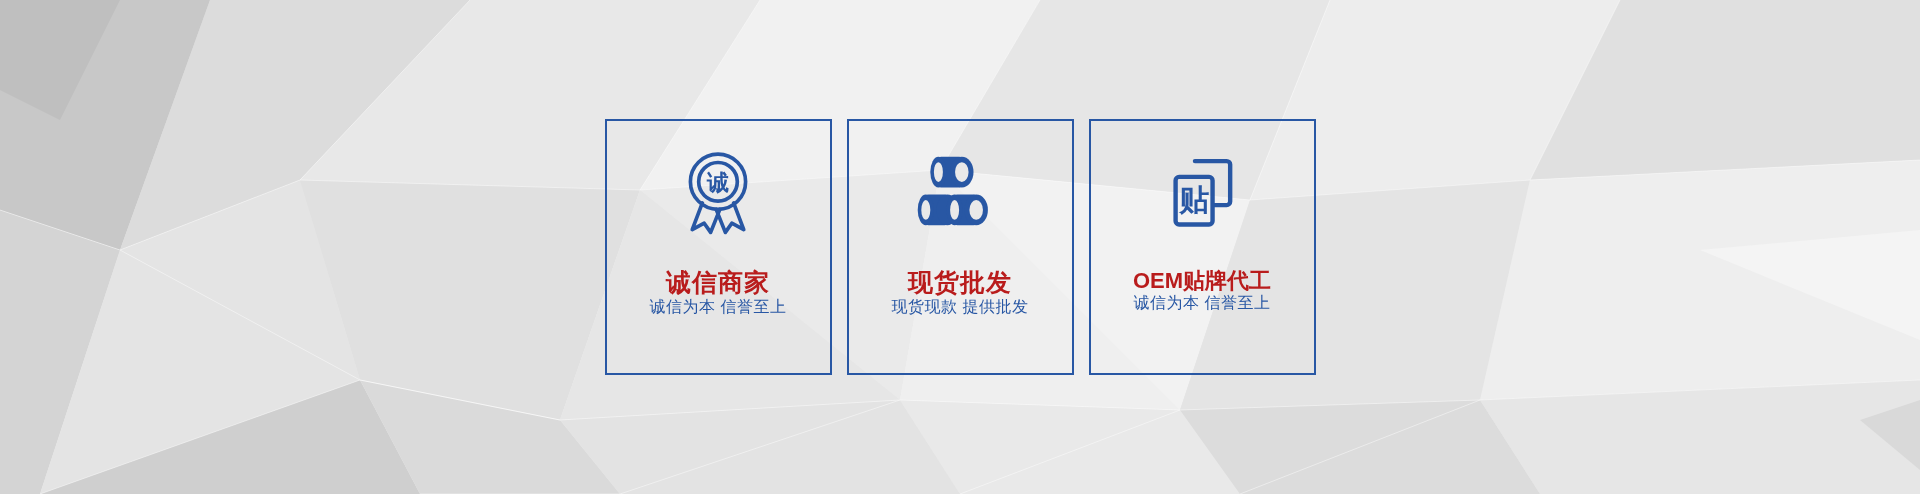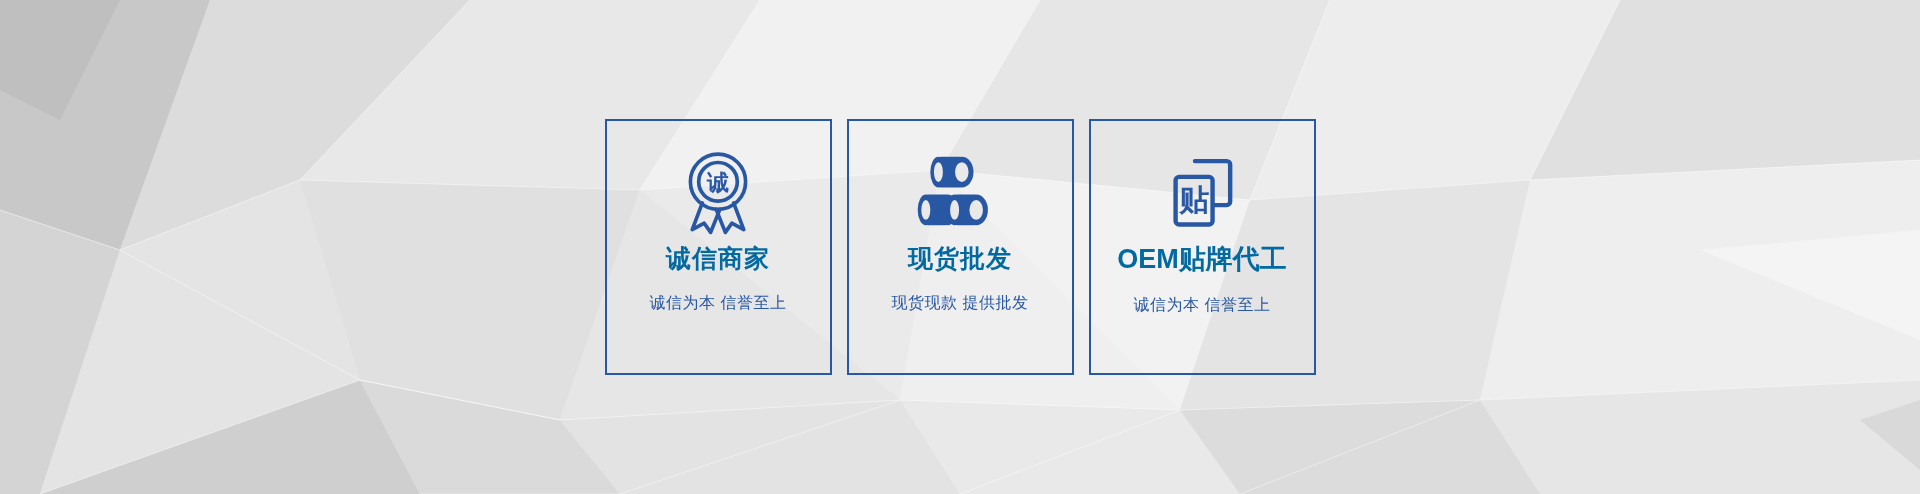--- a/index.html
+++ b/index.html
@@ -26,34 +26,34 @@
     padding-top:22px;
     background:transparent;
   }
   .icon-wrap{
     width:96px;height:96px;
     display:flex;align-items:center;justify-content:center;
     margin-bottom:6px;
   }
   .icon-wrap svg{display:block;}
   .card-title{
-    color:#0369a1;
+    color:#b91c1c;
     font-size:25px;
     font-weight:bold;
     letter-spacing:1px;
     line-height:1.1;
-    margin-top:0;
+    margin-top:24px;
     white-space:nowrap;
   }
-  .card-title.small{font-size:27px;letter-spacing:0px;}
+  .card-title.small{font-size:22px;letter-spacing:0px;}
   .card-sub{
     color:#2857a4;
     font-size:16px;
     letter-spacing:0.5px;
-    margin-top:20px;
+    margin-top:0;
     white-space:nowrap;
   }
 </style>
 </head>
 <body>
 
 <div id="banner">
 
   <svg id="bg-poly" viewBox="0 0 1920 494" preserveAspectRatio="none">
     <defs>

